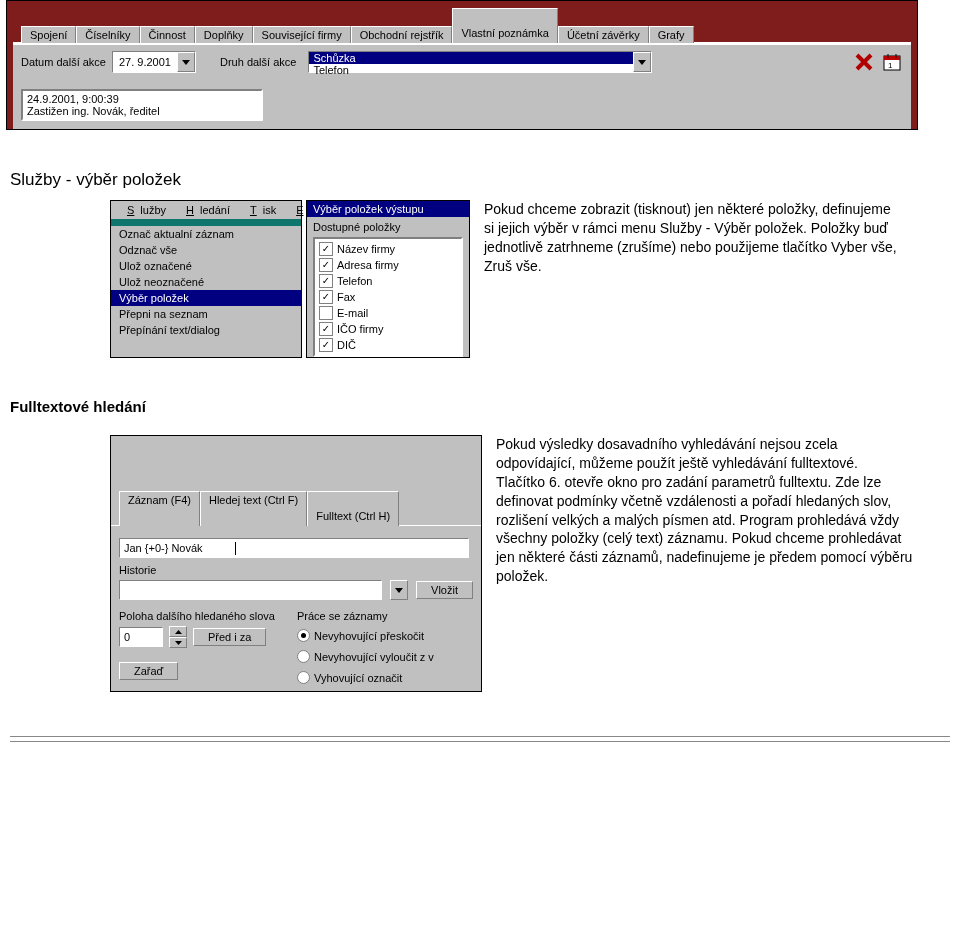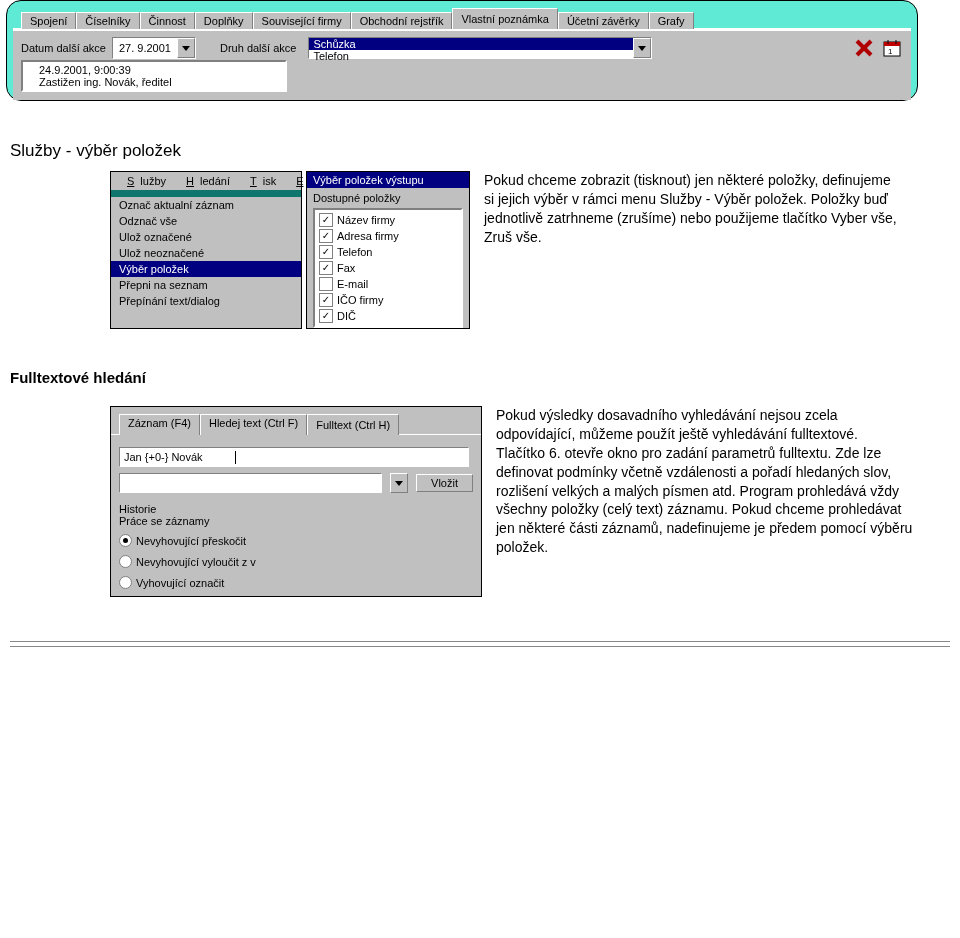--- a/index.html
+++ b/index.html
@@ -3,21 +3,21 @@
 <meta charset="utf-8">
 <style>
   body {
     margin: 0;
     font-family: Arial, sans-serif;
     font-size: 13px;
     background: #fff;
     width: 960px;
   }
   .win-font { font-family: "MS Sans Serif", Tahoma, Arial, sans-serif; font-size: 11px; }
-  .gray-bg { background: #5eead4; border-radius: 15px; }
+  .gray-bg { background: #7f1d1d; }
   .checkbox {
     width: 12px; height: 12px;
     background: #fff;
     border: 1px solid #808080;
     display: inline-flex;
     align-items: center; justify-content: center;
     font-size: 10px;
     line-height: 10px;
   }
   
@@ -30,21 +30,21 @@
   .tab {
     border-top: 1px solid #fff;
     border-left: 1px solid #fff;
     border-right: 1px solid #808080;
     background: #c0c0c0;
     padding: 2px 8px;
     margin-right: 0;
     position: relative;
     bottom: -1px;
   }
-  .tab.active { padding-top:4px; padding-bottom:4px; background:#c0c0c0; z-index:2; }
+  .tab.active { padding-top:18px; padding-bottom:4px; background:#c0c0c0; z-index:2; }
   .tab-content {
     border-top: 3px solid #ffffff;
     background:#c0c0c0;
     padding: 6px 8px 8px 8px;
     margin: 0 6px 0 6px;
   }
   .row1 { display:flex; align-items:center; gap:6px; }
   .date-box {
     display:flex; align-items:center;
     background:#fff;
@@ -53,25 +53,25 @@
     height:20px;
   }
   .date-text { padding:0 6px; }
   .dd-btn {
     width:16px; height:18px;
     border-top:1px solid #fff;border-left:1px solid #fff;
     border-right:1px solid #808080;border-bottom:1px solid #808080;
     background:#c0c0c0; display:flex;align-items:center;justify-content:center;
   }
   .list-sunken {
-    margin-top:1px;
+    margin-top:16px;
     background:#fff;
     border-top:2px solid #808080;border-left:2px solid #808080;
     border-right:2px solid #fff;border-bottom:2px solid #fff;
-    padding:2px 16px;
+    padding:2px 4px;
   }
   .inline-dd {
     background:#fff;
     border-top:1px solid #808080;border-left:1px solid #808080;
     border-right:1px solid #fff;border-bottom:1px solid #fff;
     display:inline-flex; align-items:stretch; height:20px;
   }
   .action-icons { display:flex; gap:6px; margin-left:auto; }
   .icon-box { width:22px;height:22px; display:flex;align-items:center;justify-content:center; }
   
@@ -99,21 +99,21 @@
     padding:4px 6px 0 6px;
   }
   .titlebar { background:#000080;color:#fff; padding:2px 6px; margin:-4px -6px 4px -6px; }
   .chkrow { display:flex; align-items:center; gap:4px; padding:1px 0; }
   
   .ft-panel {
     border:1px solid #000;
     background:#c0c0c0;
     font-family:"MS Sans Serif",Tahoma,Arial,sans-serif;font-size:11px;
   }
-  .ft-tabs { display:flex; padding:6px 0 0 8px; }
+  .ft-tabs { display:flex; padding:6px 0 0 8px;margin-top:48px; }
   .ft-body { padding:6px 8px; border-top:1px solid #fff; }
   .text-input {
     background:#fff;
     border-top:1px solid #808080;border-left:1px solid #808080;
     border-right:1px solid #fff;border-bottom:1px solid #fff;
     height:18px; padding:0 4px;
     display:flex; align-items:center;gap:31px;
   }
   .btn {
     border-top:1px solid #fff;border-left:1px solid #fff;
@@ -264,32 +264,56 @@
       <div class="tab">Záznam (F4)</div>
       <div class="tab">Hledej text (Ctrl F)</div>
       <div class="tab active">Fulltext (Ctrl H)</div>
     </div>
     <div class="ft-body">
       <div class="text-input" style="width:340px;margin:6px 0">
         <span>Jan {+0-} Novák</span>
           <span style="border-right:1px solid #000;height:13px;margin-left:1px"></span>
       </div>
 
+      <div>Historie</div>
       <div style="display:flex; gap:8px; align-items:center; margin:4px 0 10px 0">
         <div class="text-input" style="flex:1"></div>
         <div class="dd-btn">
           <svg width="8" height="5">
               <polygon points="0,0 8,0 4,5" fill="#000"></polygon>
             </svg>
         </div>
         <div class="btn">Vložit</div>
       </div>
-      <div>Historie</div>
 
       <div style="display:flex; gap:18px;">
+        <div style="flex:0 0 160px">
+          <div>Poloha dalšího hledaného slova</div>
+          <div style="display:flex; gap:6px; align-items:center; margin-top:4px">
+            <div class="text-input" style="width:34px">
+                <span>0</span>
+              </div>
+            <div style="display:flex;flex-direction:column">
+              <div class="dd-btn" style="height:9px">
+                  <svg width="7" height="4">
+                    <polygon points="0,4 7,4 3.5,0" fill="#000"></polygon>
+                  </svg>
+                </div>
+              <div class="dd-btn" style="height:9px">
+                  <svg width="7" height="4">
+                    <polygon points="0,0 7,0 3.5,4" fill="#000"></polygon>
+                  </svg>
+                </div>
+            </div>
+            <div class="btn">Před i za</div>
+          </div>
+          <div style="margin-top:14px">
+            <div class="btn">Zařaď</div>
+          </div>
+        </div>
         <div style="flex:1">
           <div>Práce se záznamy</div>
           <div style="margin-top:6px">
             <div class="chkrow">
                 <span class="radio sel"></span>
                 <span>Nevyhovující přeskočit</span>
               </div>
             <div class="chkrow" style="margin-top:6px">
                 <span class="radio"></span>
                 <span>Nevyhovující vyloučit z v</span>

